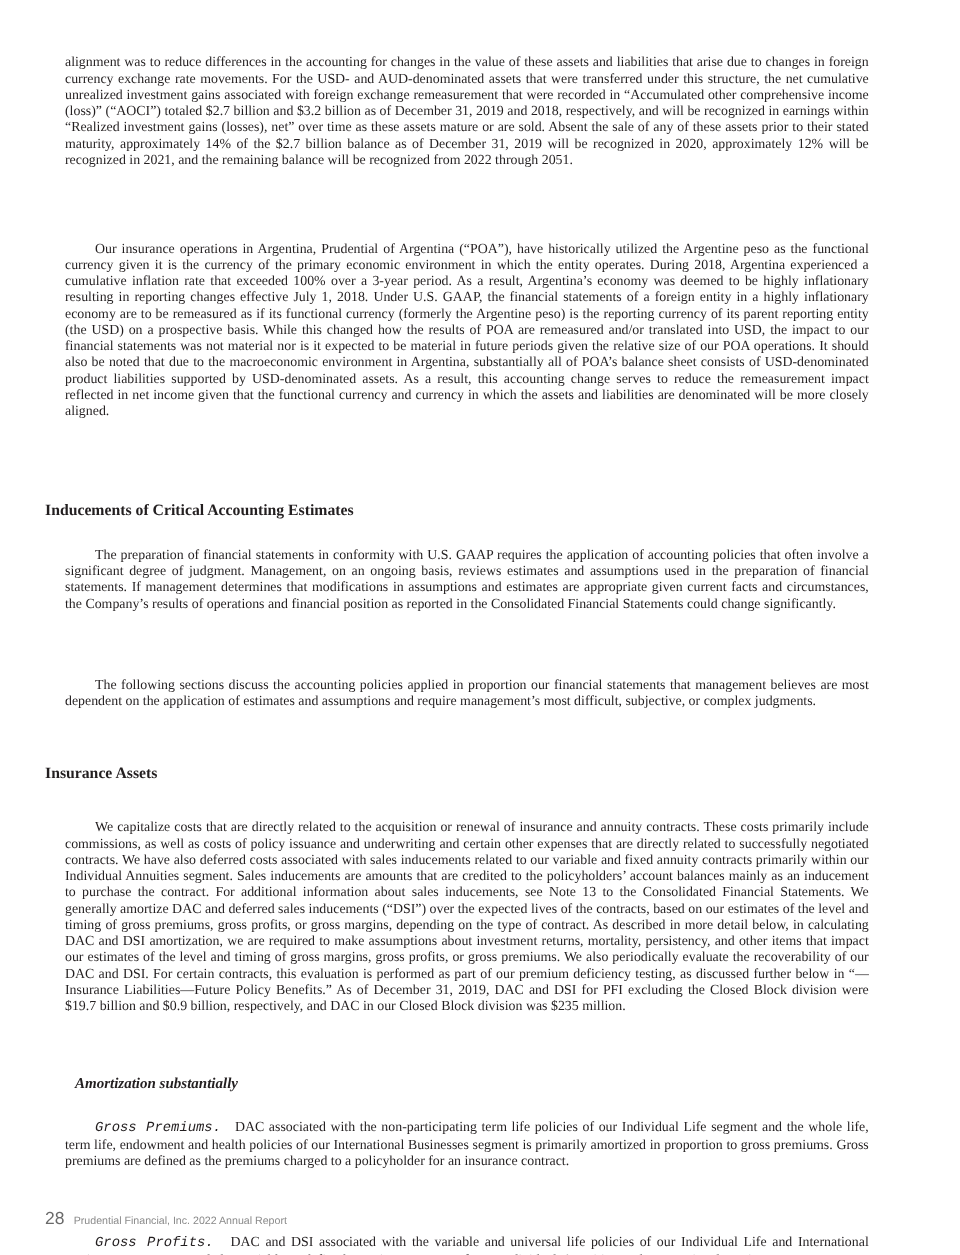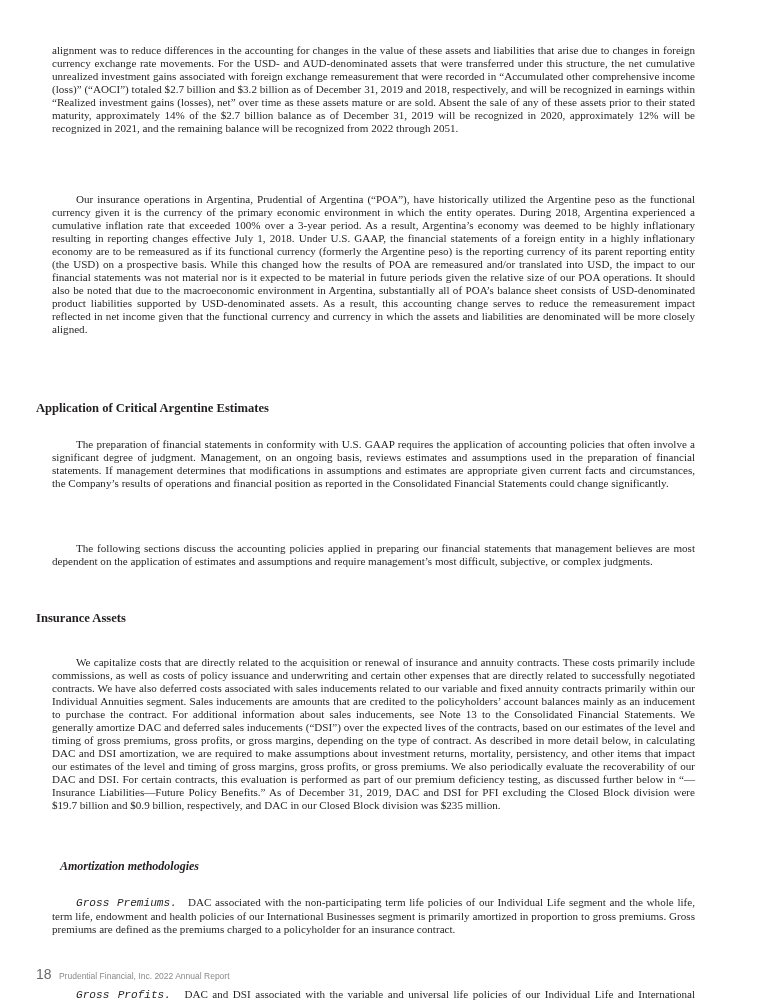--- a/index.html
+++ b/index.html
@@ -31,37 +31,37 @@
 
 <div class="page">
   <p>alignment was to reduce differences in the accounting for changes in the value of these assets and liabilities that arise due to changes in foreign currency exchange rate movements. For the USD- and AUD-denominated assets that were transferred under this structure, the net cumulative unrealized investment gains associated with foreign exchange remeasurement that were recorded in “Accumulated other comprehensive income (loss)” (“AOCI”) totaled $2.7 billion and $3.2 billion as of December 31, 2019 and 2018, respectively, and will be recognized in earnings within “Realized investment gains (losses), net” over time as these assets mature or are sold. Absent the sale of any of these assets prior to their stated maturity, approximately 14% of the $2.7 billion balance as of December 31, 2019 will be recognized in 2020, approximately 12% will be recognized in 2021, and the remaining balance will be recognized from 2022 through 2051.</p>
 
   <div style="height:20px"></div>
   <div style="height:6px"></div>
   <p class="indent">Our insurance operations in Argentina, Prudential of Argentina (“POA”), have historically utilized the Argentine peso as the functional currency given it is the currency of the primary economic environment in which the entity operates. During 2018, Argentina experienced a cumulative inflation rate that exceeded 100% over a 3-year period. As a result, Argentina’s economy was deemed to be highly inflationary resulting in reporting changes effective July 1, 2018. Under U.S. GAAP, the financial statements of a foreign entity in a highly inflationary economy are to be remeasured as if its functional currency (formerly the Argentine peso) is the reporting currency of its parent reporting entity (the USD) on a prospective basis. While this changed how the results of POA are remeasured and/or translated into USD, the impact to our financial statements was not material nor is it expected to be material in future periods given the relative size of our POA operations. It should also be noted that due to the macroeconomic environment in Argentina, substantially all of POA’s balance sheet consists of USD-denominated product liabilities supported by USD-denominated assets. As a result, this accounting change serves to reduce the remeasurement impact reflected in net income given that the functional currency and currency in which the assets and liabilities are denominated will be more closely aligned.</p>
 
   <div style="height:32px"></div>
   <div style="height:16px"></div>
-  <h3 class="h-bold">Application of Critical Argentine Estimates</h3>
+  <h3 class="h-bold">Inducements of Critical Accounting Estimates</h3>
   <div style="height:6px"></div>
   <p class="indent">The preparation of financial statements in conformity with U.S. GAAP requires the application of accounting policies that often involve a significant degree of judgment. Management, on an ongoing basis, reviews estimates and assumptions used in the preparation of financial statements. If management determines that modifications in assumptions and estimates are appropriate given current facts and circumstances, the Company’s results of operations and financial position as reported in the Consolidated Financial Statements could change significantly.</p>
   <div style="height:20px"></div>
-  <p class="indent">The following sections discuss the accounting policies applied in preparing our financial statements that management believes are most dependent on the application of estimates and assumptions and require management’s most difficult, subjective, or complex judgments.</p>
+  <p class="indent">The following sections discuss the accounting policies applied in proportion our financial statements that management believes are most dependent on the application of estimates and assumptions and require management’s most difficult, subjective, or complex judgments.</p>
 
   <div style="height:26px"></div>
   <h3 class="h-bold">Insurance Assets</h3>
   <div style="height:9px"></div>
   <div style="height:5px"></div>
   <p class="indent">We capitalize costs that are directly related to the acquisition or renewal of insurance and annuity contracts. These costs primarily include commissions, as well as costs of policy issuance and underwriting and certain other expenses that are directly related to successfully negotiated contracts. We have also deferred costs associated with sales inducements related to our variable and fixed annuity contracts primarily within our Individual Annuities segment. Sales inducements are amounts that are credited to the policyholders’ account balances mainly as an inducement to purchase the contract. For additional information about sales inducements, see Note 13 to the Consolidated Financial Statements. We generally amortize DAC and deferred sales inducements (“DSI”) over the expected lives of the contracts, based on our estimates of the level and timing of gross premiums, gross profits, or gross margins, depending on the type of contract. As described in more detail below, in calculating DAC and DSI amortization, we are required to make assumptions about investment returns, mortality, persistency, and other items that impact our estimates of the level and timing of gross margins, gross profits, or gross premiums. We also periodically evaluate the recoverability of our DAC and DSI. For certain contracts, this evaluation is performed as part of our premium deficiency testing, as discussed further below in “—Insurance Liabilities—Future Policy Benefits.” As of December 31, 2019, DAC and DSI for PFI excluding the Closed Block division were $19.7 billion and $0.9 billion, respectively, and DAC in our Closed Block division was $235 million.</p>
 
   <div style="height:30px"></div>
-  <h5 class="h-sub">Amortization methodologies</h5>
+  <h5 class="h-sub">Amortization substantially</h5>
   <div style="height:6px"></div>
   <p class="indent"><span class="run-in">Gross Premiums.</span>&nbsp;&nbsp; <span>DAC associated with the non-participating term life policies of our Individual Life segment and the whole life, term life, endowment and health policies of our International Businesses segment is primarily amortized in proportion to gross premiums. Gross premiums are defined as the premiums charged to a policyholder for an insurance contract.</span></p>
 
   <div style="height:20px"></div>
   <p class="indent"><span class="run-in">Gross Profits.</span>&nbsp;&nbsp; <span>DAC and DSI associated with the variable and universal life policies of our Individual Life and International Businesses segments and the variable and fixed annuity contracts of our Individual Annuities and International Businesses segments are generally amortized over the expected lives of these policies in proportion to total gross profits. Total gross profits include both actual gross profits and estimates of gross profits for future periods. Gross profits are defined as: i) amounts assessed for mortality, contract administration, surrender charges, and other assessments plus amounts earned from investment of policyholder balances, less ii) benefits in</span></p>
 </div>
 
 <div class="footer">
-  <span class="pgnum">18</span>
+  <span class="pgnum">28</span>
   <span>Prudential Financial, Inc. 2022 Annual Report</span>
 </div>
 
 </body></html>

